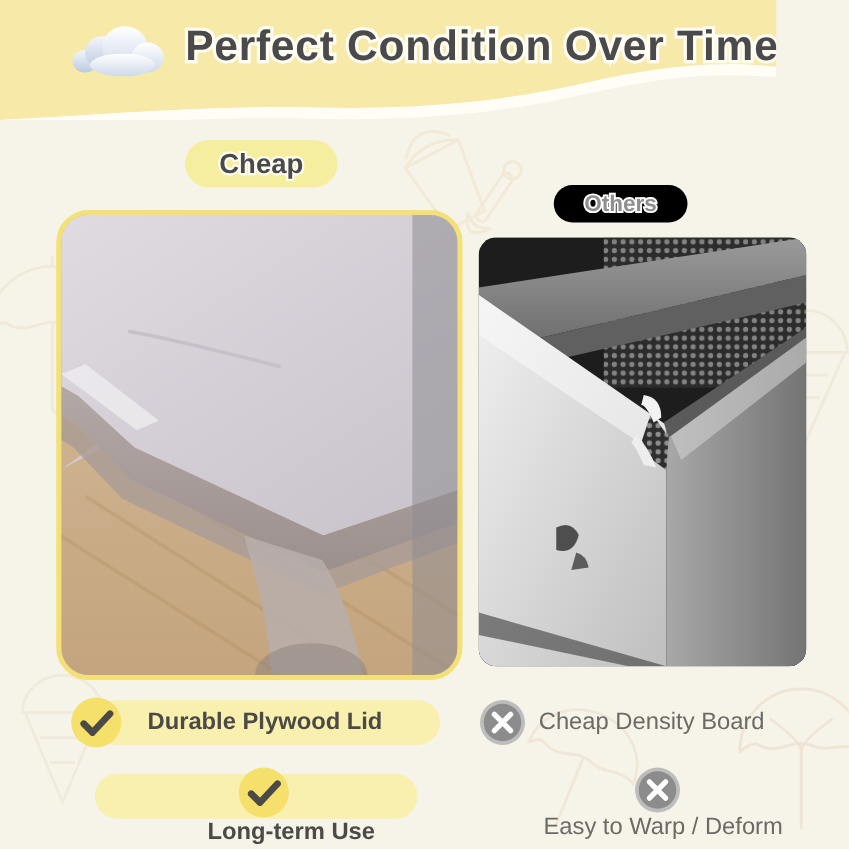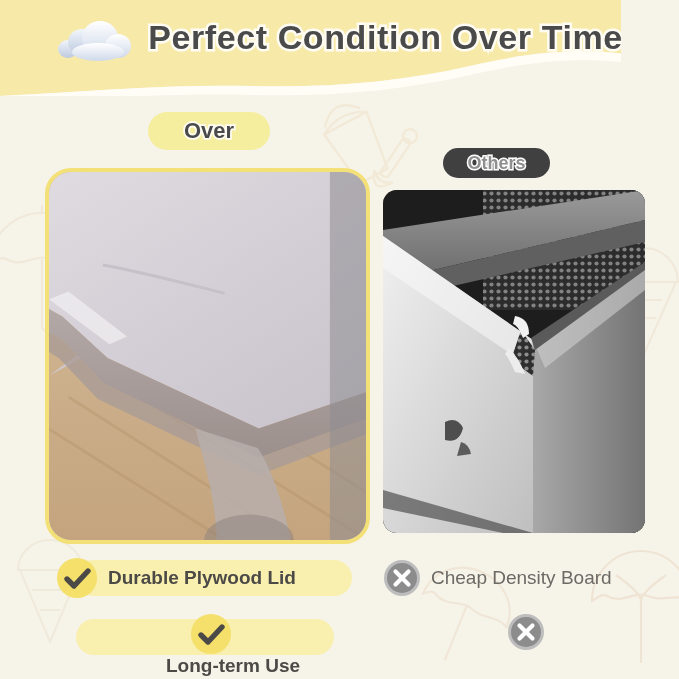--- a/index.html
+++ b/index.html
@@ -42,21 +42,21 @@
     font-weight:bold; white-space:nowrap;
   }
   .badge-ours {
     left:148px; top:112px; width:122px; height:38px;
     background:#f6ee9f; border-radius:19px;
     font-size:22px; color:#4a4a4a;
     -webkit-text-stroke:3.5px #fffdf3; paint-order:stroke fill;
   }
   .badge-others {
     left:443px; top:148px; width:107px; height:30px;
-    background:#404040; border-radius:15px;
+    background:#000000; border-radius:15px;
     font-size:18px; color:#8f8f8f;
     -webkit-text-stroke:3px #ffffff; paint-order:stroke fill;
   }
 
   
   .photo { position:absolute; overflow:hidden; }
   .photo-ours {
     left:45px; top:168px; width:325px; height:376px;
     border:4px solid #f3e178; border-radius:26px;
     background:#c9c5cb;
@@ -85,21 +85,21 @@
   .pill-1 { width:276px; }
   .pill-2 { width:258px; }
 
   .mark { position:relative; z-index:2; flex:0 0 auto; }
   .mark svg { display:block; }
 
   .flabel {
     position:relative; z-index:2;
     font-size:19px; font-weight:bold; white-space:nowrap;
   }
-  .col-left  .flabel { color:#4c4a47; margin-left:10px; }
+  .col-left  .flabel { color:#4c4a47; margin-left:20px; }
   .col-right .flabel { color:#6d6a66; margin-left:10px; font-weight:normal; }
   .col-left .frow:nth-child(2) .flabel { margin-left:44px; }
 </style>
 </head>
 <body>
 
 <div class="wm" style="left:-18px; top:205px;">
   <svg width="120" height="130" viewBox="0 0 120 130" fill="none" stroke="#ece2cf" stroke-width="2.2">
     <path d="M8 60 C8 28 34 8 60 8 C86 8 112 28 112 60 C96 50 84 62 68 54 C54 48 40 64 24 54 C18 51 13 57 8 60 Z"></path>
     <line x1="60" y1="8" x2="60" y2="0"></line>
@@ -181,21 +181,21 @@
       <ellipse cx="26" cy="26" rx="14" ry="13" fill="url(#cg2)"></ellipse>
       <ellipse cx="44" cy="22" rx="18" ry="17" fill="url(#cg)"></ellipse>
       <ellipse cx="62" cy="30" rx="13" ry="12" fill="url(#cg)"></ellipse>
       <ellipse cx="42" cy="36" rx="26" ry="9" fill="url(#cg)"></ellipse>
     </svg>
     <div class="page-title">Perfect Condition Over Time</div>
   </div>
 </div>
 
 <div class="badge badge-ours">
-  <span>Over</span>
+  <span>Cheap</span>
 </div>
 
 <div class="badge badge-others">
   <span>Others</span>
 </div>
 
 <div class="photo photo-ours">
   <svg viewBox="0 0 325 376" preserveAspectRatio="none">
     <defs>
       <linearGradient id="topA" x1="0.1" y1="0" x2="0.9" y2="1">
@@ -308,15 +308,16 @@
     </div>
 
     <div class="frow">
       <span class="mark">
         <svg width="38" height="38" viewBox="0 0 38 38">
           <circle cx="19" cy="19" r="18" fill="#bdbdbd"></circle>
           <circle cx="19" cy="19" r="15" fill="#8c8c8c"></circle>
           <path d="M12.5 12.5 L25.5 25.5 M25.5 12.5 L12.5 25.5" stroke="#ffffff" stroke-width="4.2" stroke-linecap="round"></path>
         </svg>
       </span>
+      <span class="flabel">Easy to Warp / Deform</span>
     </div>
   </div>
 </div>
 
 </body></html>

